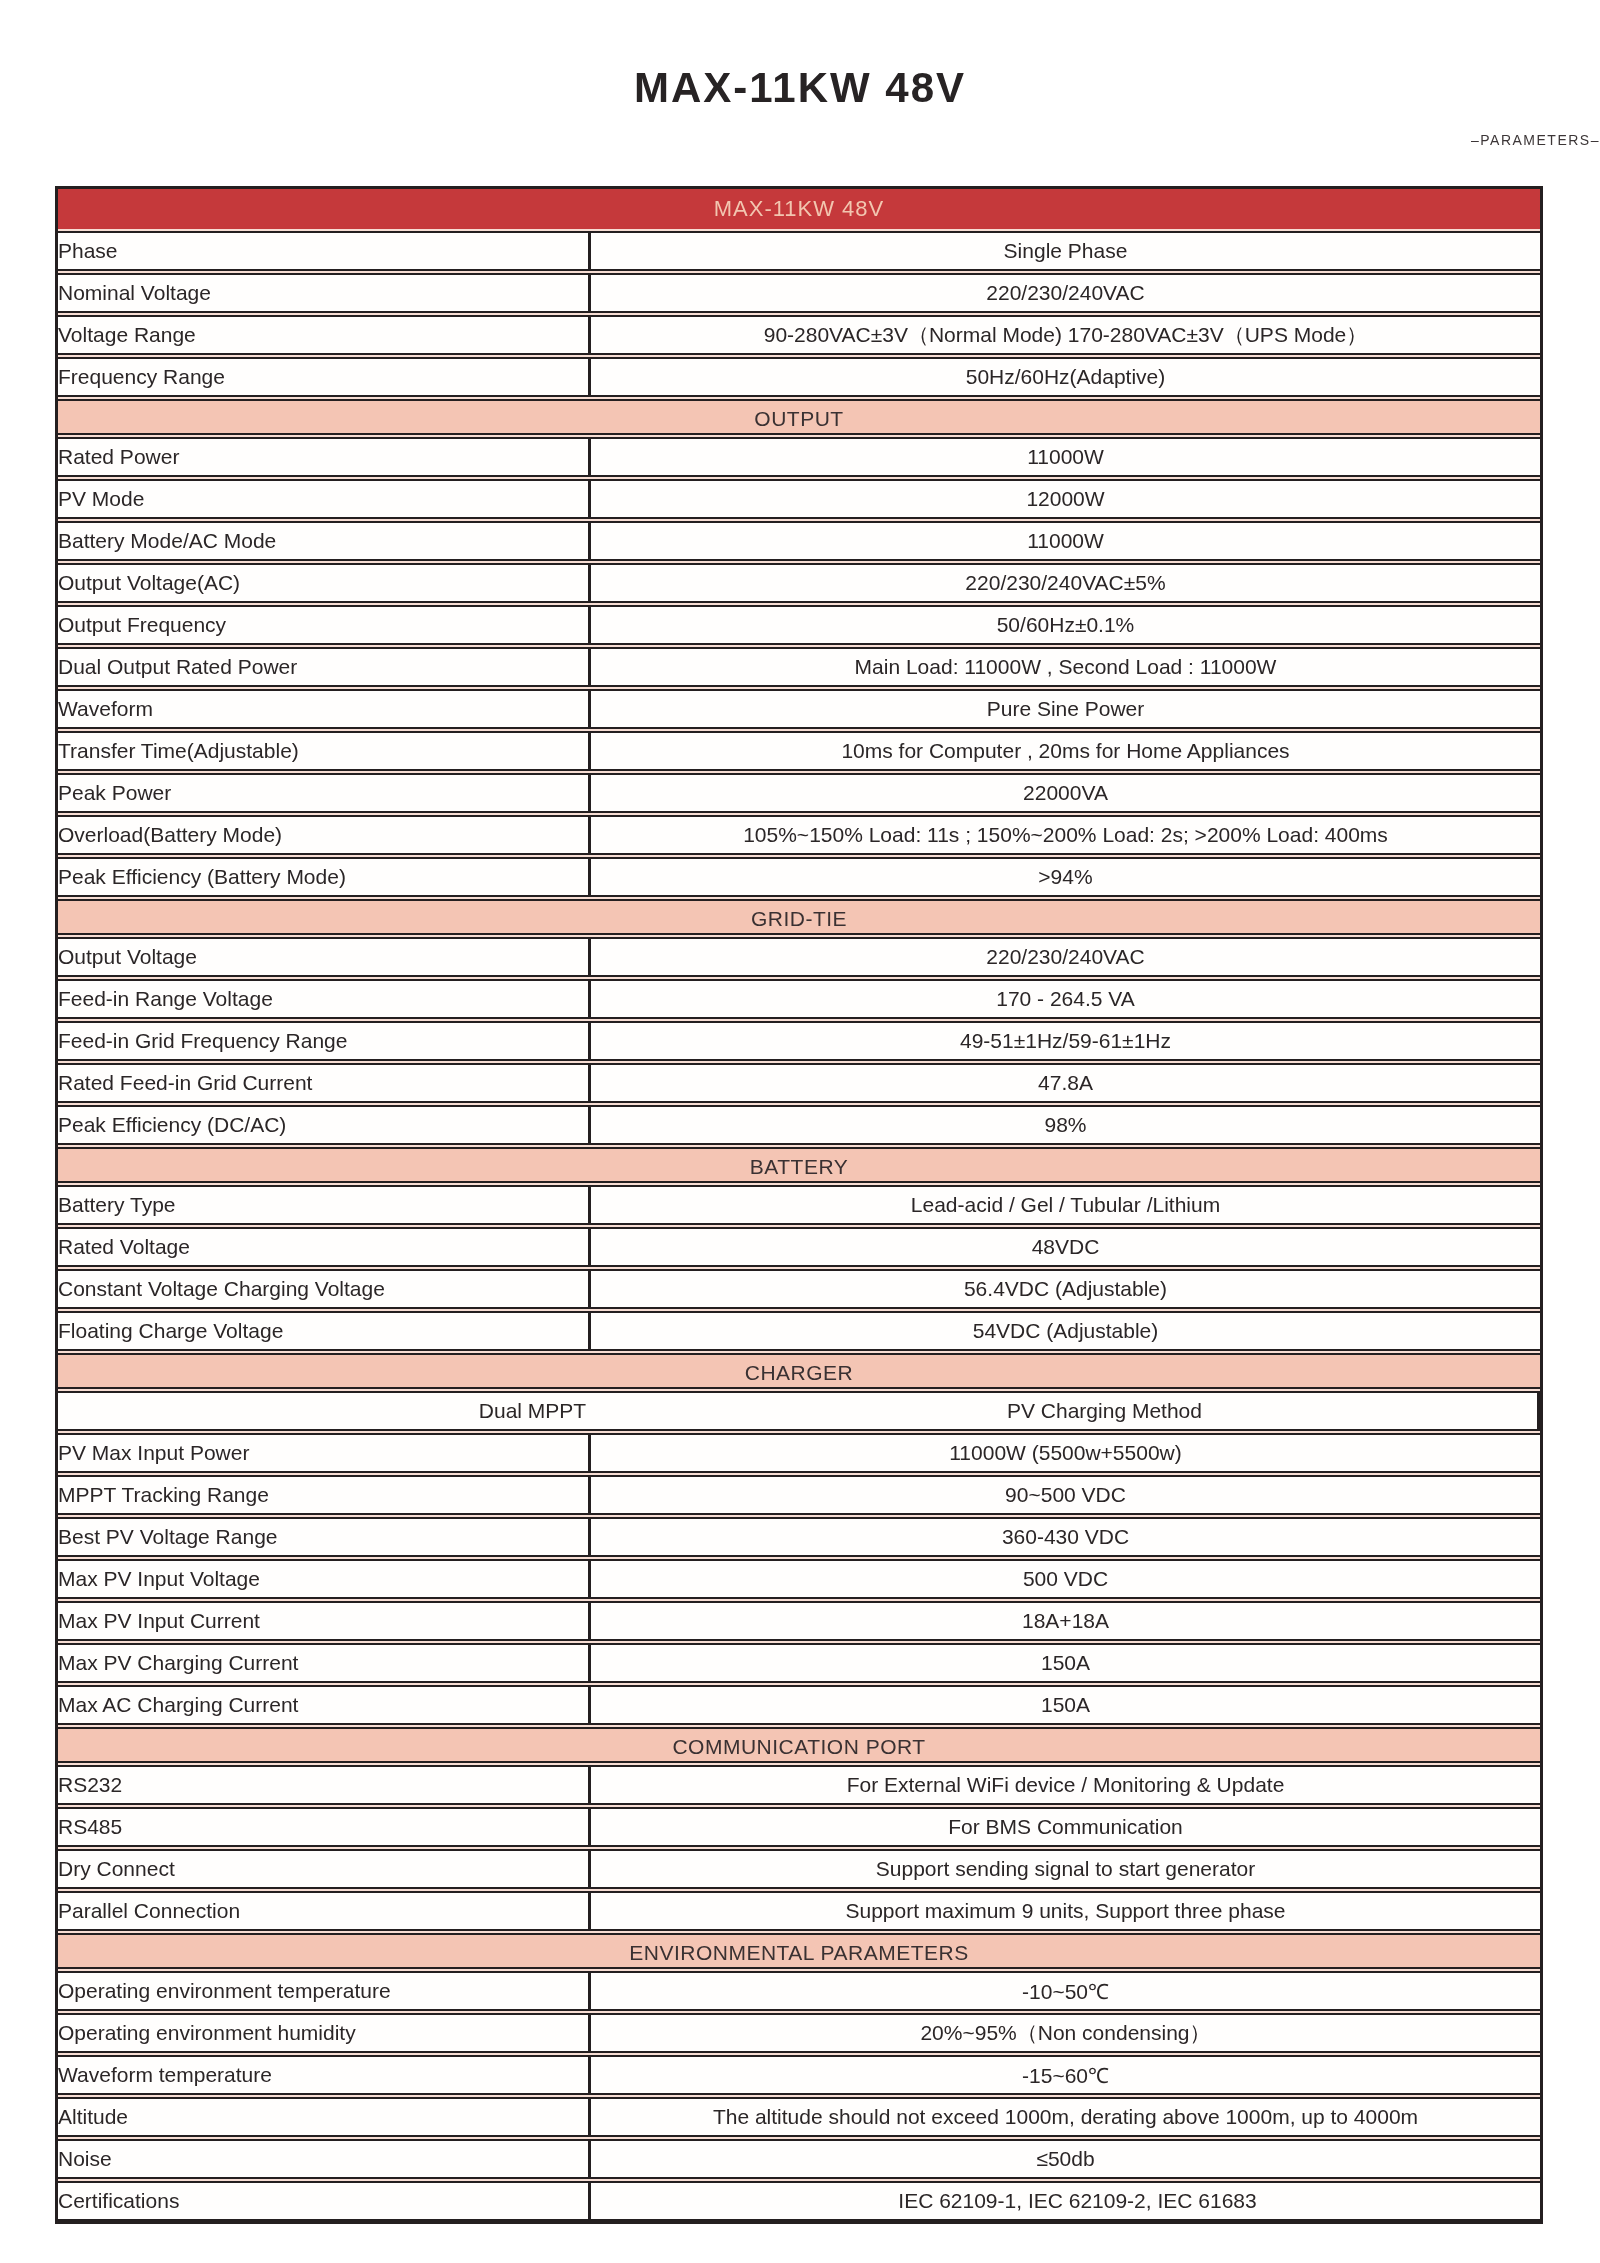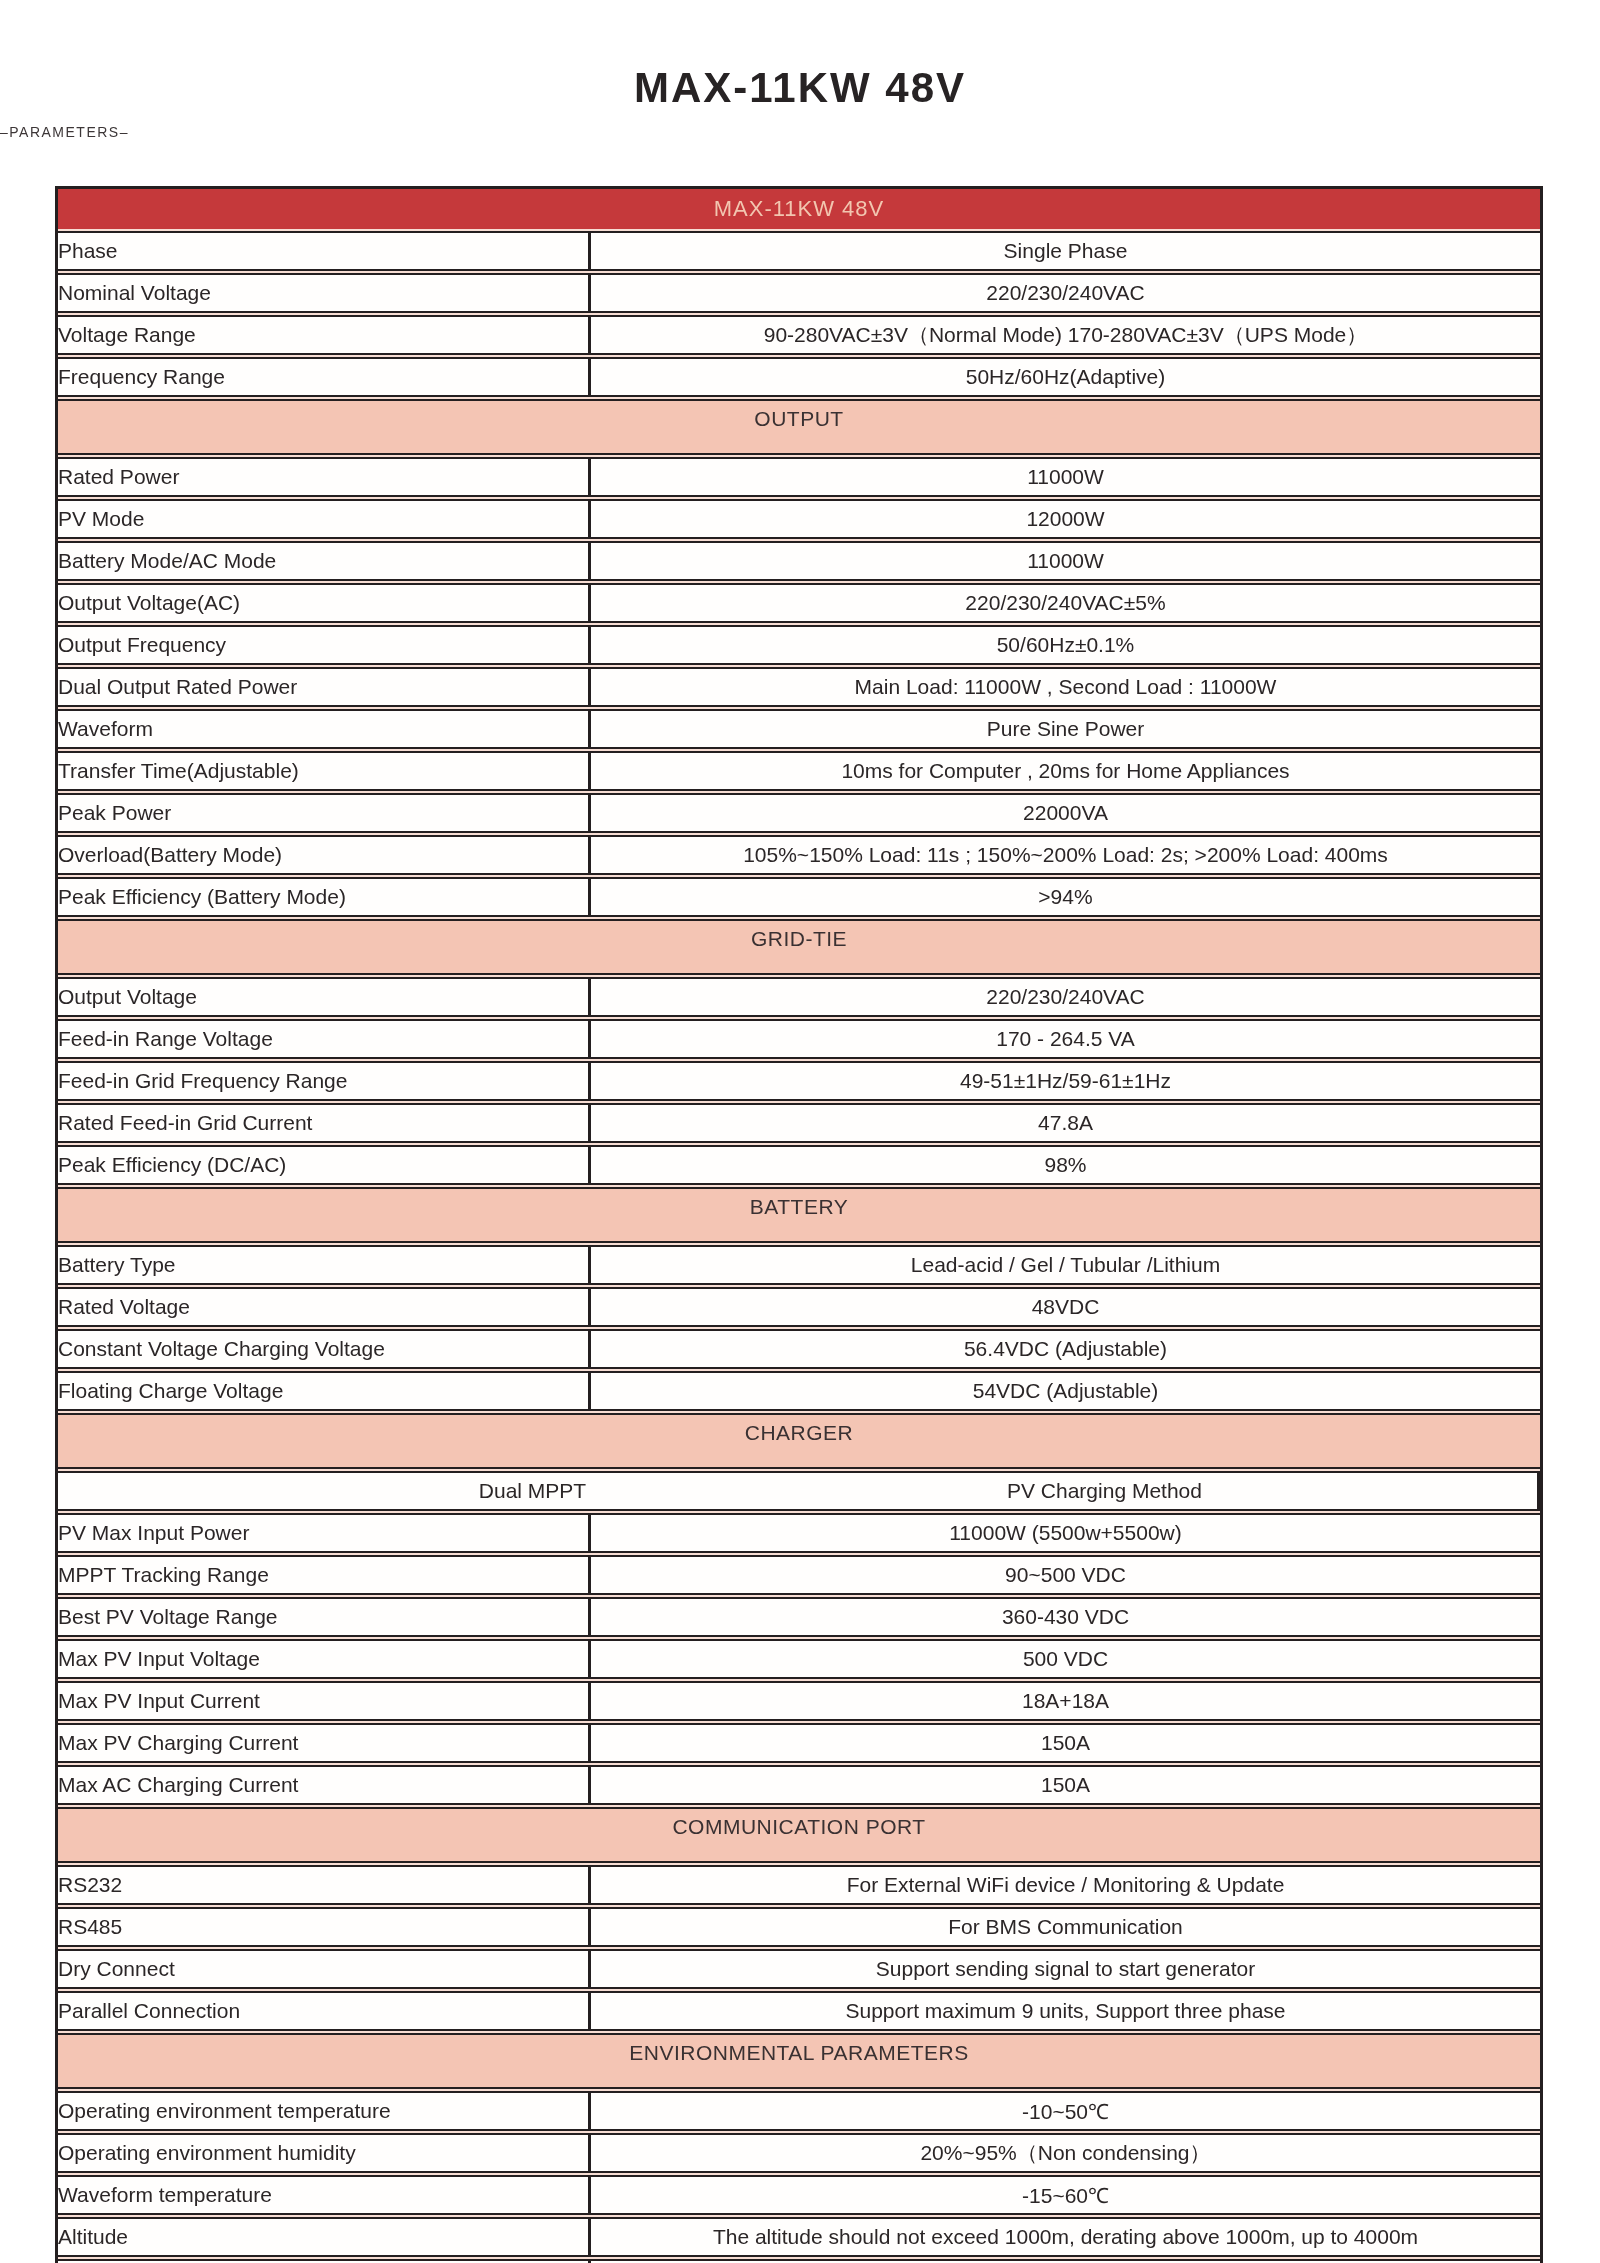--- a/index.html
+++ b/index.html
@@ -15,22 +15,22 @@
     position: absolute;
     top: 64px; left: 0; width: 100%;
     text-align: center;
     font-size: 42px;
     font-weight: bold;
     letter-spacing: 2px;
     color: #272324;
   }
   .page-subtitle {
     position: absolute;
-    top: 124px; left: 0; width: 100%;
-    text-align: left;
+    top: 132px; left: 0; width: 100%;
+    text-align: right;
     font-size: 14px;
     letter-spacing: 1.5px;
     color: #3c3637;
   }
   .spec-table {
     position: absolute;
     left: 55px;
     top: 186px;
     width: 1488px;
     box-sizing: border-box;
@@ -41,21 +41,21 @@
     height: 40px;
     line-height: 40px;
     background: var(--header-bg, #c5393b);
     color: var(--header-text, #f2c6b0);
     text-align: center;
     font-size: 22px;
     letter-spacing: 1px;
     margin-bottom: 2px;
   }
   .section-bar {
-    height: 56px;
+    height: 36px;
     box-sizing: border-box;
     border-top: 2px solid var(--border, #241f20);
     border-bottom: 2px solid var(--border, #241f20);
     background: var(--section-bg, #f4c5b4);
     color: #3a3132;
     text-align: center;
     line-height: 36px;
     font-size: 21px;
     letter-spacing: 0.5px;
     margin-bottom: 2px;

